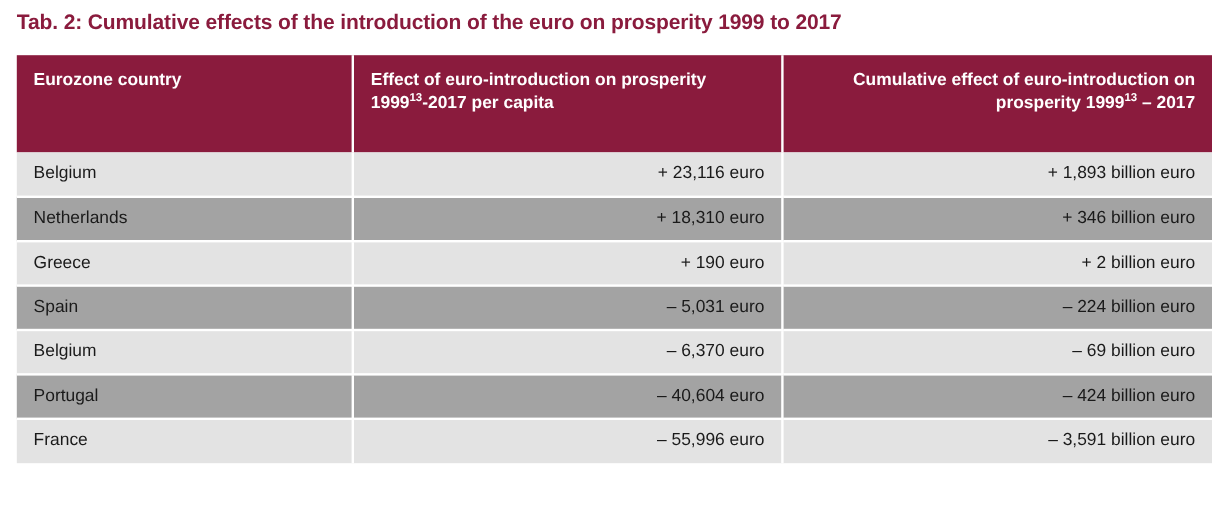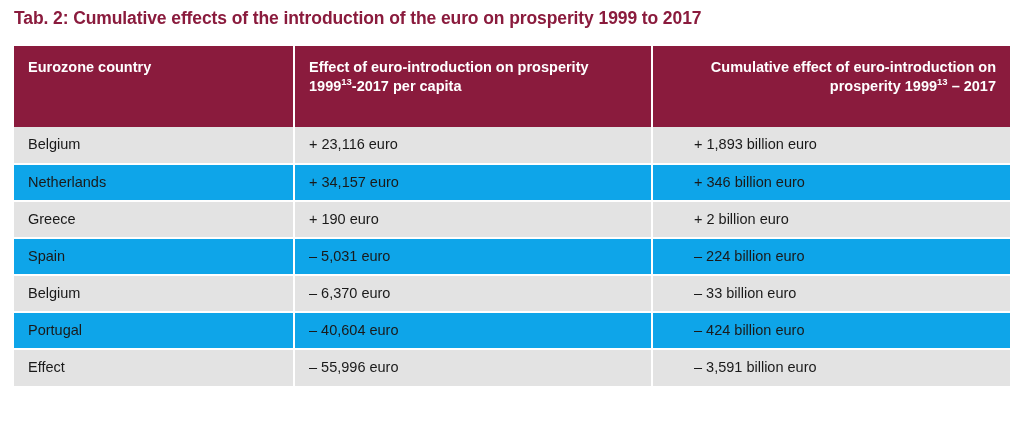--- a/index.html
+++ b/index.html
@@ -64,24 +64,24 @@
     box-sizing: border-box;
     padding: 0 14px;
     border-right: 2px solid #ffffff;
     border-bottom: 2px solid #ffffff;
     line-height: 1.1;
   }
   tbody td:last-child { border-right: none; padding-left: 41px; }
   tbody tr:last-child td { border-bottom: none; }
 
   tbody tr.row-odd td { background: #e3e3e3; }
-  tbody tr.row-even td { background: #0ea5e9; }
+  tbody tr.row-even td { background: #a3a3a3; }
 
   td.country { text-align: left; }
-  td.num { text-align: left; }
+  td.num { text-align: right; }
 
   sup {
     font-size: 9.5px;
     vertical-align: super;
     line-height: 0;
   }
 </style>
 </head>
 <body>
 
@@ -109,44 +109,44 @@
       </tr>
     </thead>
     <tbody>
       <tr class="row-odd">
         <td class="country">Belgium</td>
         <td class="num">+ 23,116 euro</td>
         <td class="num">+ 1,893 billion euro</td>
       </tr>
       <tr class="row-even">
         <td class="country">Netherlands</td>
-        <td class="num">+ 34,157 euro</td>
+        <td class="num">+ 18,310 euro</td>
         <td class="num">+ 346 billion euro</td>
       </tr>
       <tr class="row-odd">
         <td class="country">Greece</td>
         <td class="num">+ 190 euro</td>
         <td class="num">+ 2 billion euro</td>
       </tr>
       <tr class="row-even">
         <td class="country">Spain</td>
         <td class="num">– 5,031 euro</td>
         <td class="num">– 224 billion euro</td>
       </tr>
       <tr class="row-odd">
         <td class="country">Belgium</td>
         <td class="num">– 6,370 euro</td>
-        <td class="num">– 33 billion euro</td>
+        <td class="num">– 69 billion euro</td>
       </tr>
       <tr class="row-even">
         <td class="country">Portugal</td>
         <td class="num">– 40,604 euro</td>
         <td class="num">– 424 billion euro</td>
       </tr>
       <tr class="row-odd">
-        <td class="country">Effect</td>
+        <td class="country">France</td>
         <td class="num">– 55,996 euro</td>
         <td class="num">– 3,591 billion euro</td>
       </tr>
     </tbody>
   </table>
 
 </div>
 
 </body></html>

